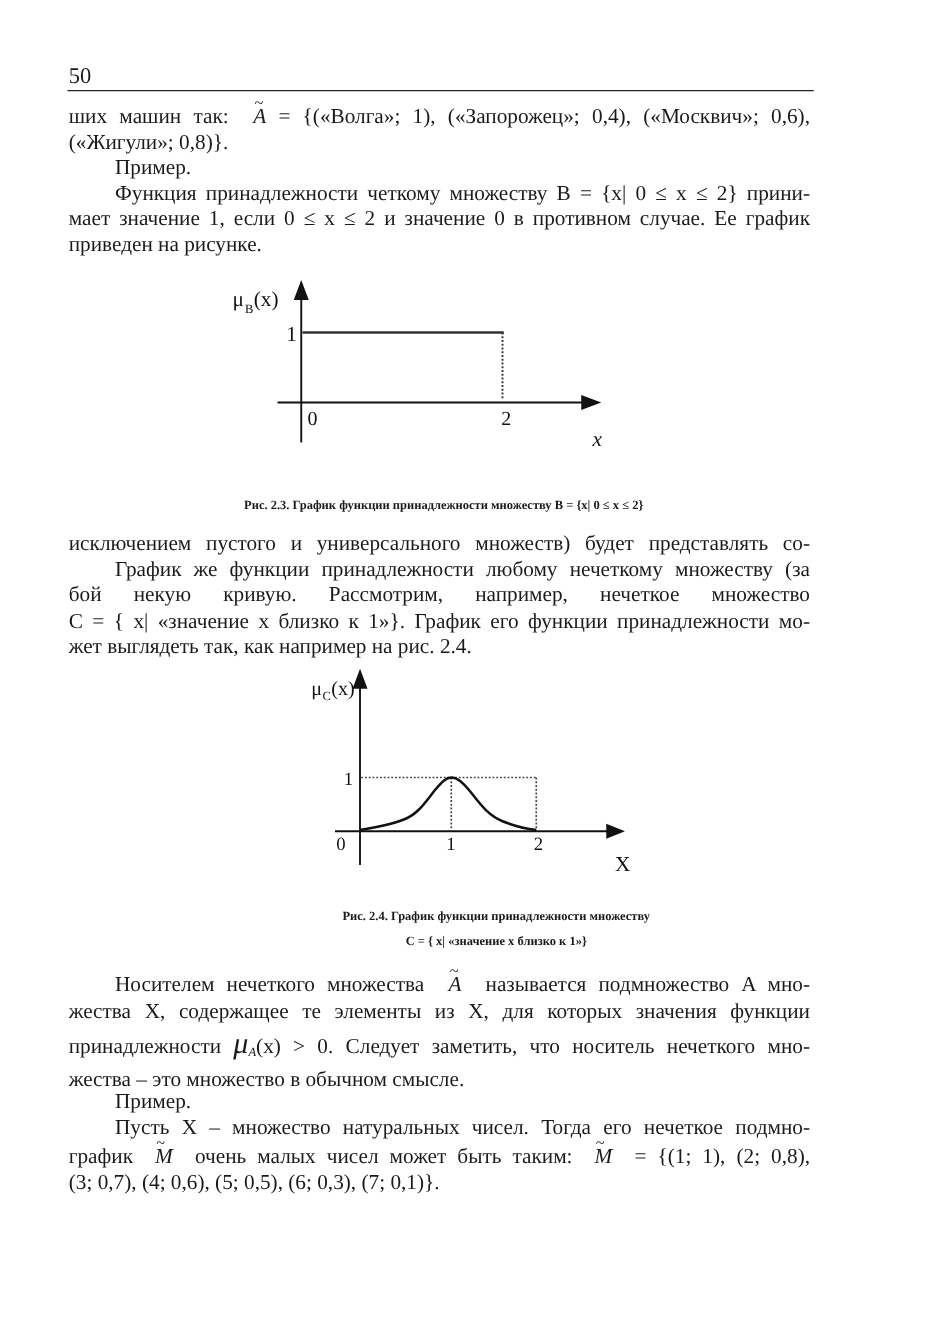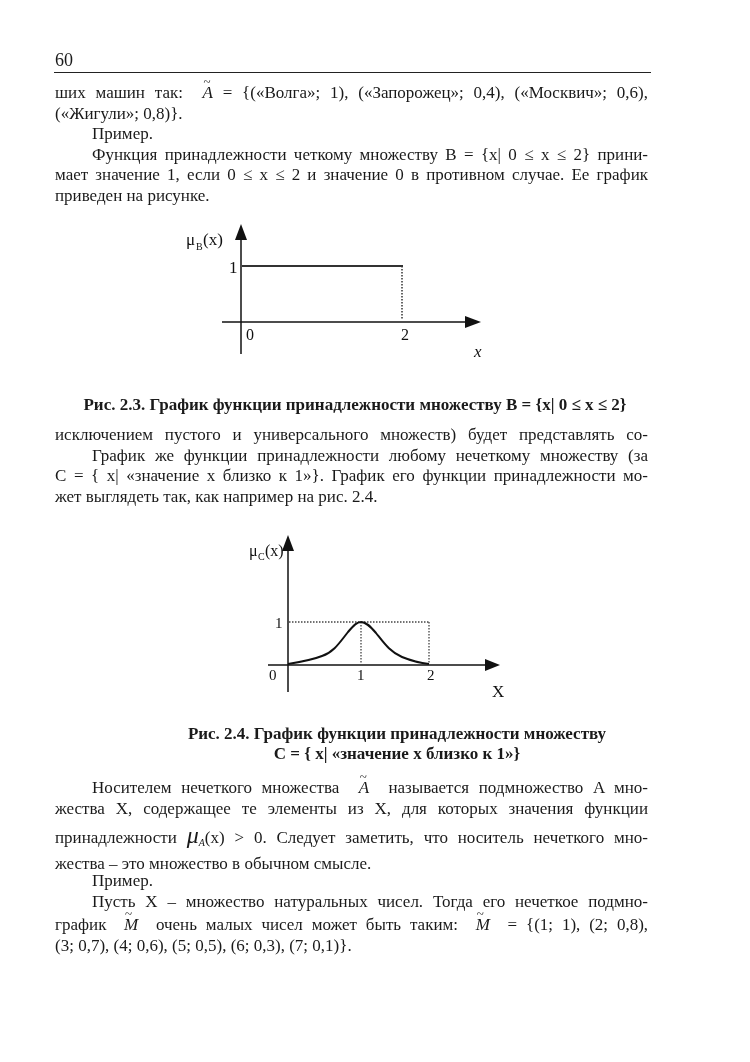--- a/index.html
+++ b/index.html
@@ -11,27 +11,27 @@
   .header-rule { position: absolute; left: 54px; top: 72px; width: 597px; height: 0; border-top: 1.5px solid #222; }
   .block { position: absolute; left: 55px; width: 593px; font-size: 17px; line-height: 20.6px; text-align: justify; }
   .line { display: block; white-space: nowrap; }
   .justify { text-align: justify; text-align-last: justify; white-space: normal; }
   .indent { padding-left: 37px; }
   .ital { }
   .tilde { position: relative; display: inline-block; font-style: italic; }
   .tilde::before { content: "~"; position: absolute; left: 1px; top: -11px; font-size: 13px; font-style: normal; }
   .mu { font-style: italic; font-size: 24px; }
   .sub { font-size: 10px; vertical-align: -3px; font-style: italic; }
-  .caption { position: absolute; left: 0; width: 710px; text-align: center; font-weight: bold; font-size: 17px; line-height: 20px; }
+  .caption { position: absolute; left: 0; width: 710px; text-align: center; font-weight: bold; font-size: 10px; line-height: 20px; }
   svg text { font-family: "Liberation Serif", "DejaVu Serif", serif; }
 </style>
 </head>
 <body>
 
-<div class="page-number">60</div>
+<div class="page-number">50</div>
 <div class="header-rule"></div>
 
 <div class="block" style="top:83px;">
   <span class="line justify">
     <span>ших машин так:</span>&nbsp;
     <span class="tilde">A</span>
     <span>= {(«Волга»; 1), («Запорожец»; 0,4), («Москвич»; 0,6),</span>
   </span>
   <span class="line">(«Жигули»; 0,8)}.</span>
 </div>
@@ -82,20 +82,21 @@
   <text x="357" y="680" font-size="15" fill="#111">1</text>
   <text x="427" y="680" font-size="15" fill="#111">2</text>
   <text x="492" y="697" font-size="17" fill="#111">X</text>
 </svg>
 
 <div class="caption" style="top:395px;">Рис. 2.3. График функции принадлежности множеству B = {x| 0 ≤ x ≤ 2}</div>
 
 <div class="block" style="top:425px;">
   <span class="line justify">исключением пустого и универсального множеств) будет представлять со-</span>
   <span class="line indent justify">График же функции принадлежности любому нечеткому множеству (за</span>
+  <span class="line justify">бой некую кривую. Рассмотрим, например, нечеткое множество</span>
   <span class="line justify">С = { x| «значение x близко к 1»}. График его функции принадлежности мо-</span>
   <span class="line">жет выглядеть так, как например на рис. 2.4.</span>
 </div>
 
 <div class="caption" style="top:724px;padding-left:42px;">
   <div>Рис. 2.4. График функции принадлежности множеству</div>
   <div>C = { x| «значение x близко к 1»}</div>
 </div>
 
 <div class="block" style="top:777px; line-height:21px;">

